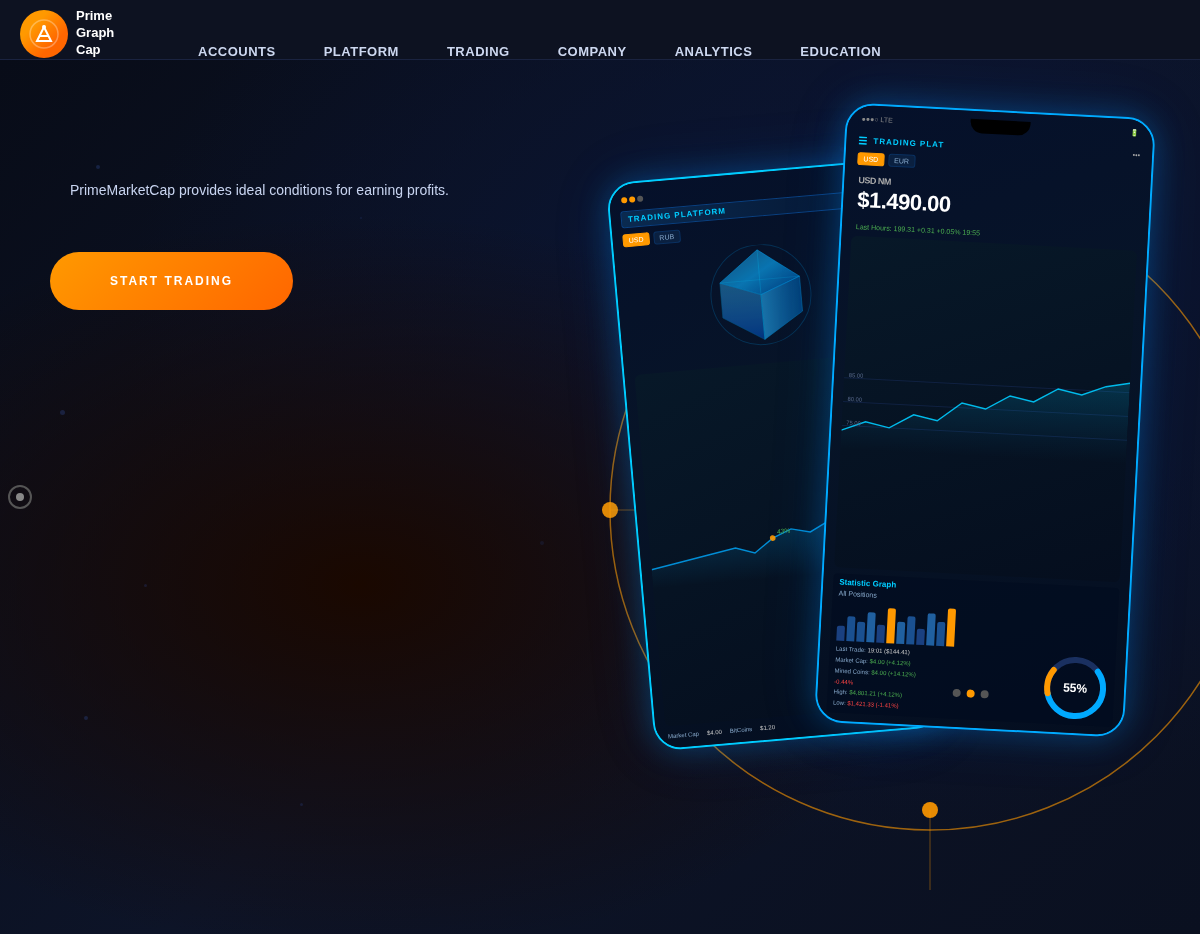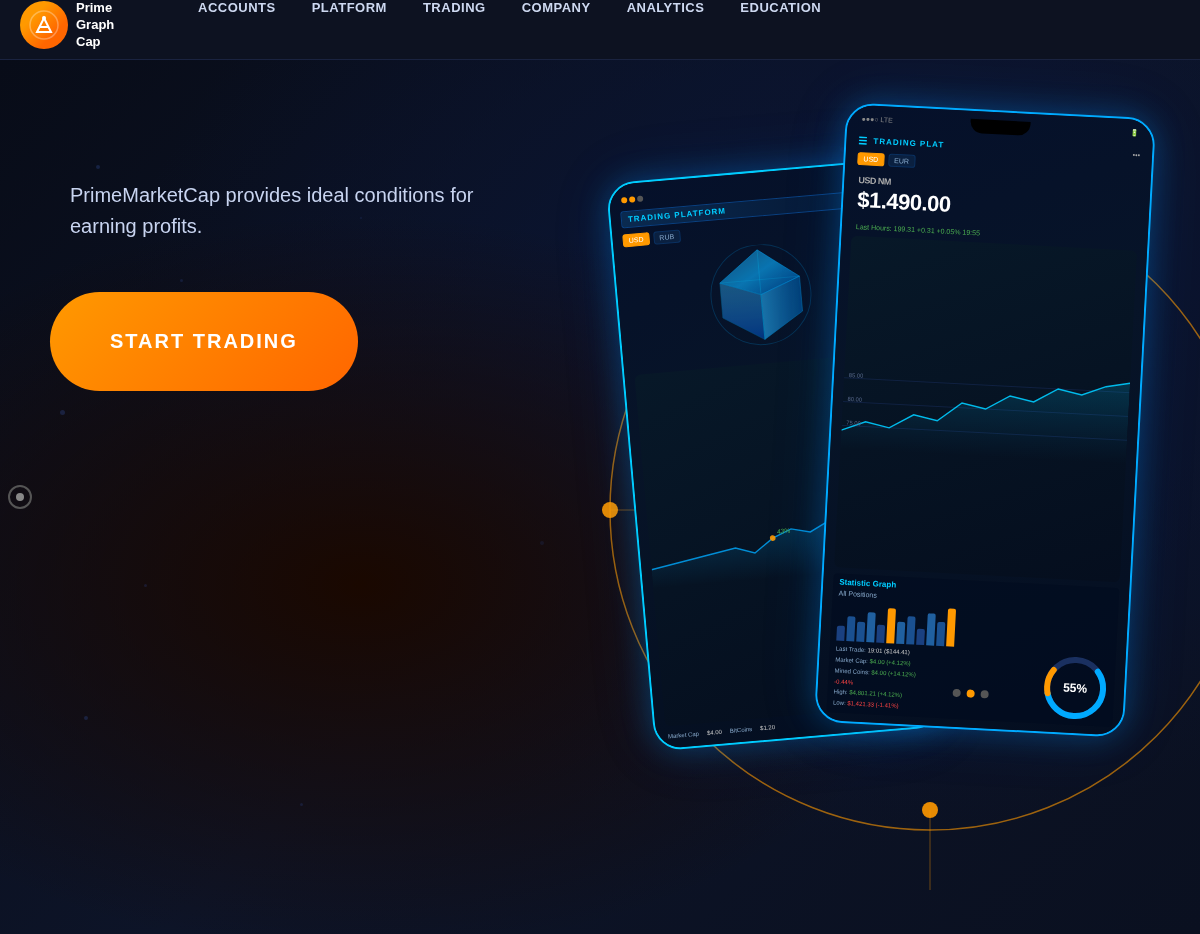--- a/index.html
+++ b/index.html
@@ -12,21 +12,21 @@
       position: relative;
     }
 
     
     nav {
       position: absolute;
       top: 0; left: 0; right: 0;
       height: 60px;
       background: #0d1221;
       display: flex;
-      align-items: flex-start;
+      align-items: flex-end;
       padding: 0 20px;
       z-index: 100;
       border-bottom: 1px solid #1a2340;
     }
     .logo-area {
       display: flex;
       align-items: center;
       gap: 8px;
       margin-right: 30px;
       min-width: 130px;
@@ -47,21 +47,21 @@
     .logo-text {
       color: #fff;
       font-size: 13px;
       font-weight: bold;
       line-height: 1.3;
     }
     .logo-text span { display: block; }
     .nav-links {
       display: flex;
       align-items: center;
-      gap: 0;
+      gap: 12px;
       flex: 1;
     }
     .nav-link {
       color: #cdd8f0;
       font-size: 13px;
       font-weight: 600;
       letter-spacing: 0.5px;
       padding: 0 18px;
       cursor: pointer;
       white-space: nowrap;
@@ -126,35 +126,35 @@
       padding: 60px 40px 40px 40px;
     }
     .hero-title {
       font-size: 48px;
       font-weight: 800;
       color: #f90;
       line-height: 1.15;
       margin-bottom: 30px;
     }
     .hero-subtitle {
-      font-size: 20px;
+      font-size: 14px;
       color: #c8d4f0;
       line-height: 1.55;
       margin-bottom: 50px;
       padding-left: 30px;
       border-left: none;
     }
     .btn-start-trading {
       background: linear-gradient(135deg, #ff9900 0%, #ff6600 100%);
       border: none;
       color: #fff;
-      font-size: 20px;
+      font-size: 12px;
       font-weight: 700;
       letter-spacing: 2px;
-      padding: 38px 60px;
+      padding: 22px 60px;
       border-radius: 50px;
       cursor: pointer;
       text-transform: uppercase;
       margin-left: 10px;
     }
 
     
     .side-indicator {
       position: absolute;
       left: 8px;

